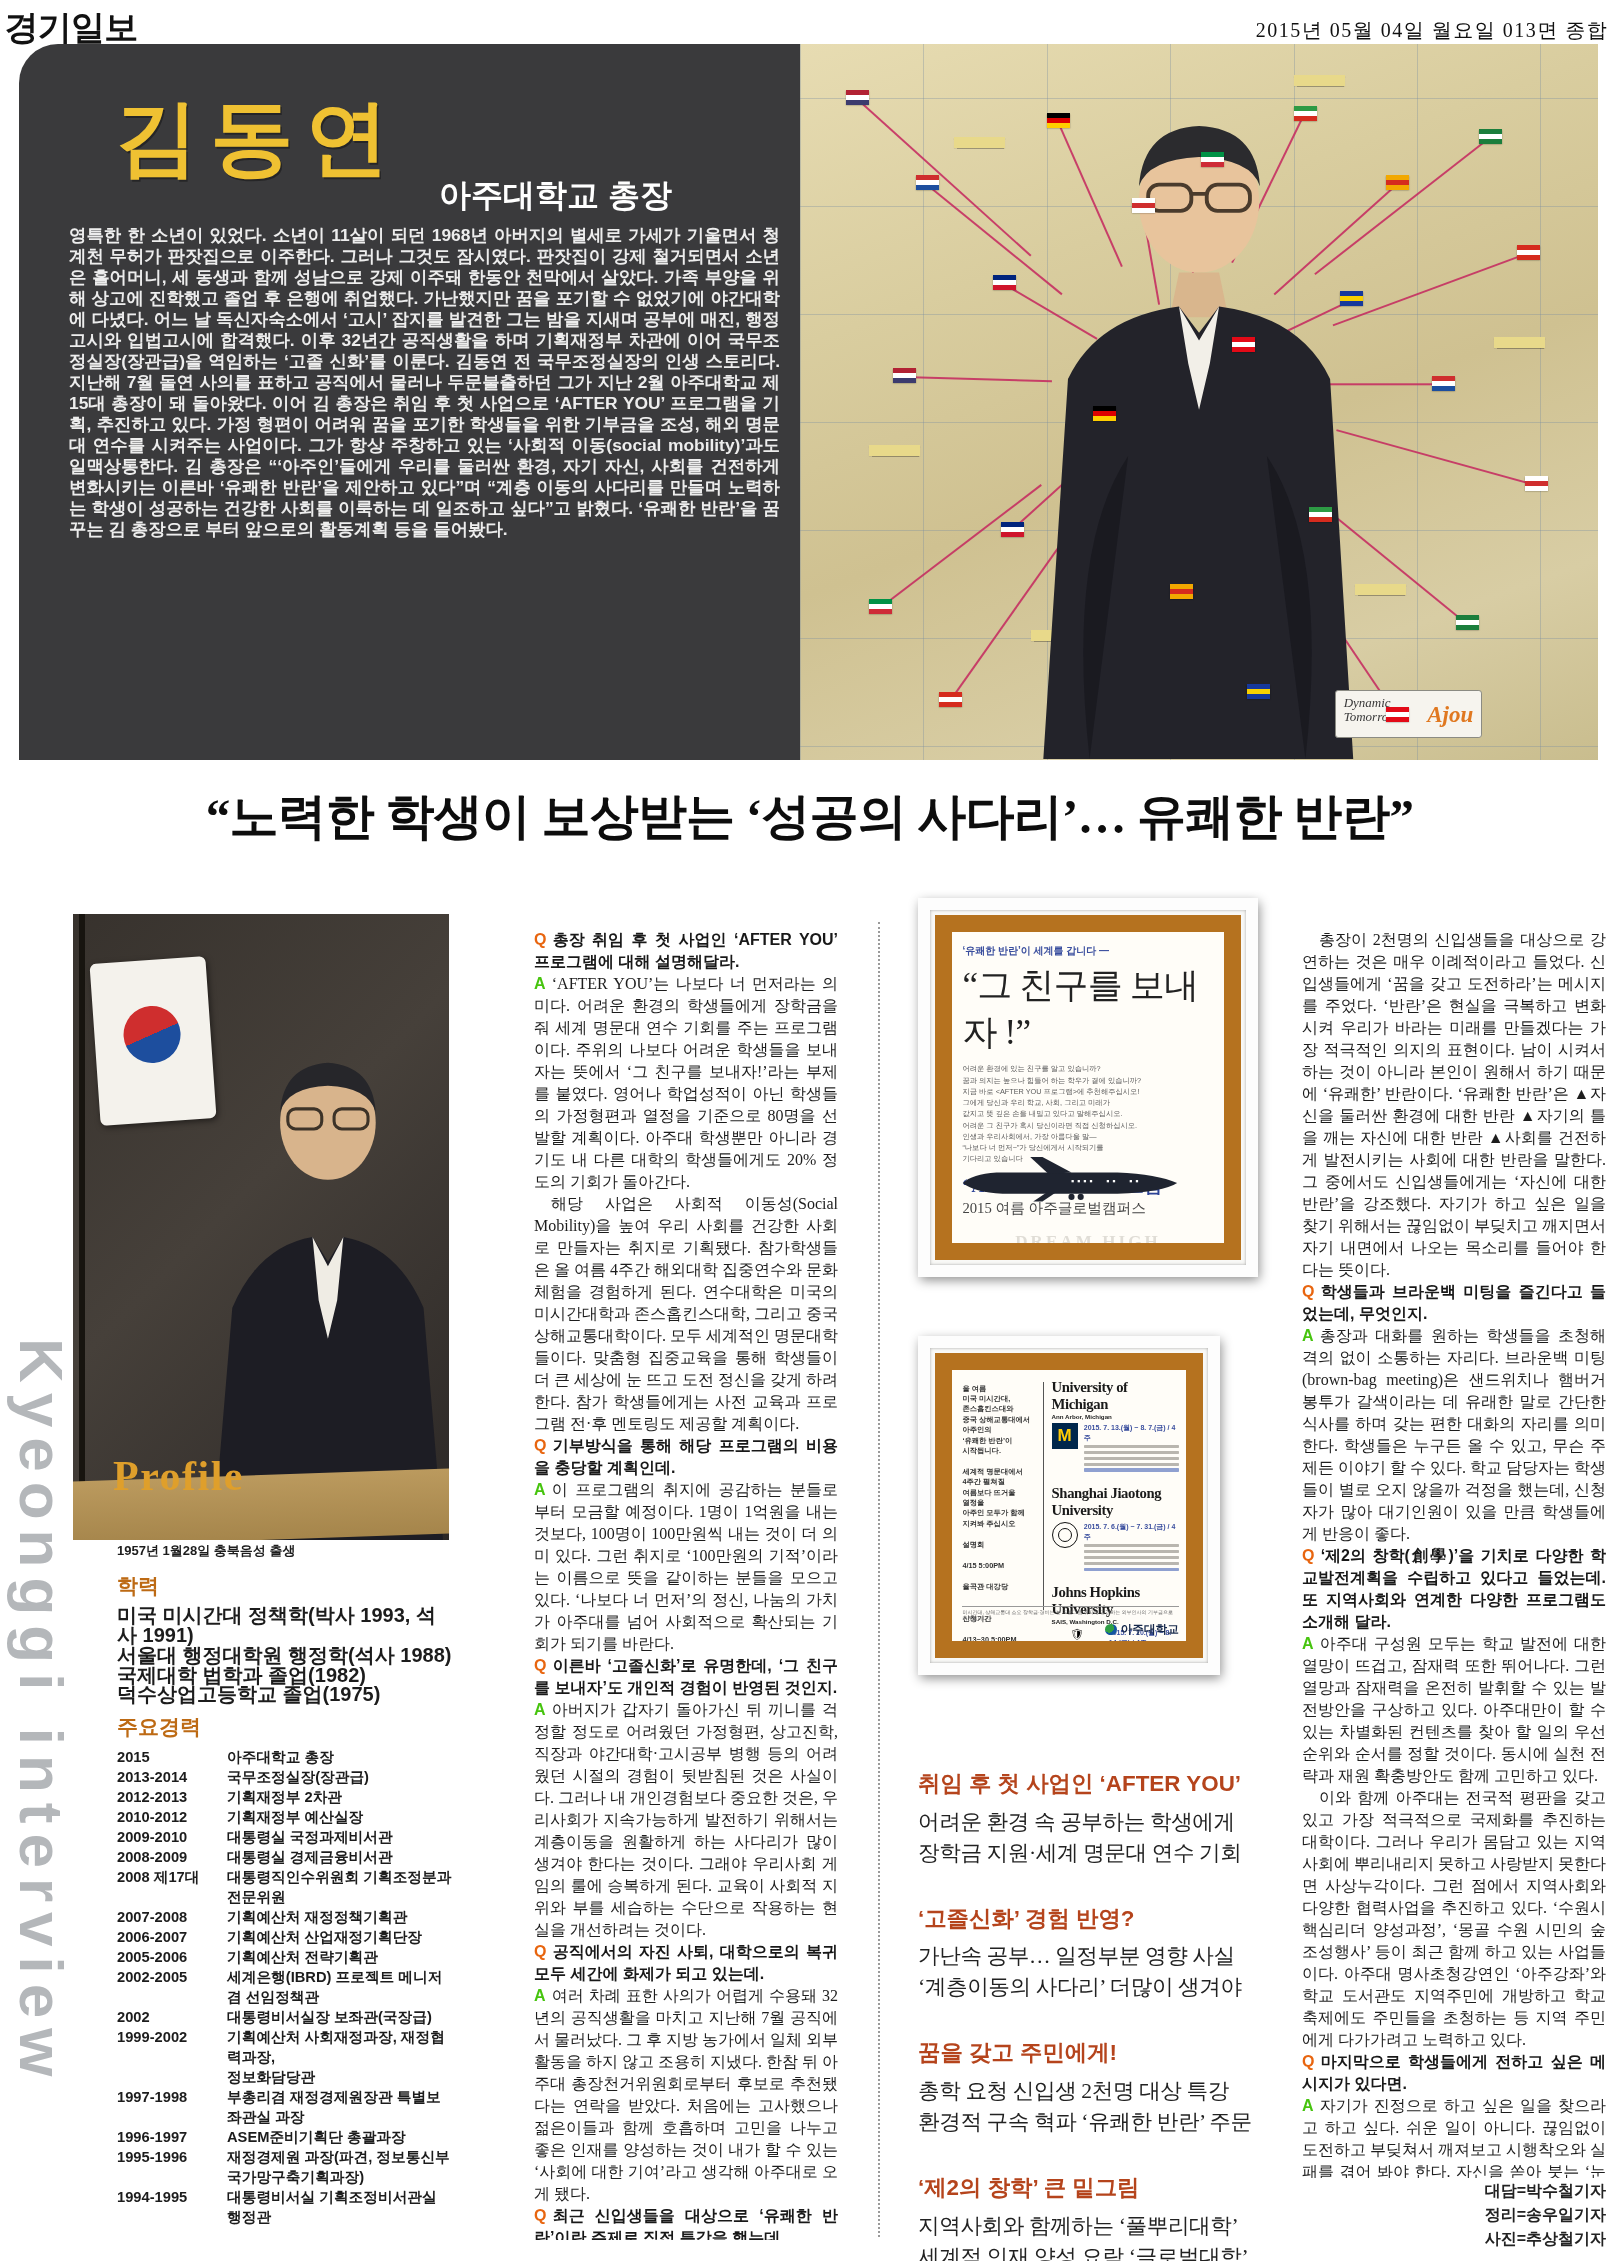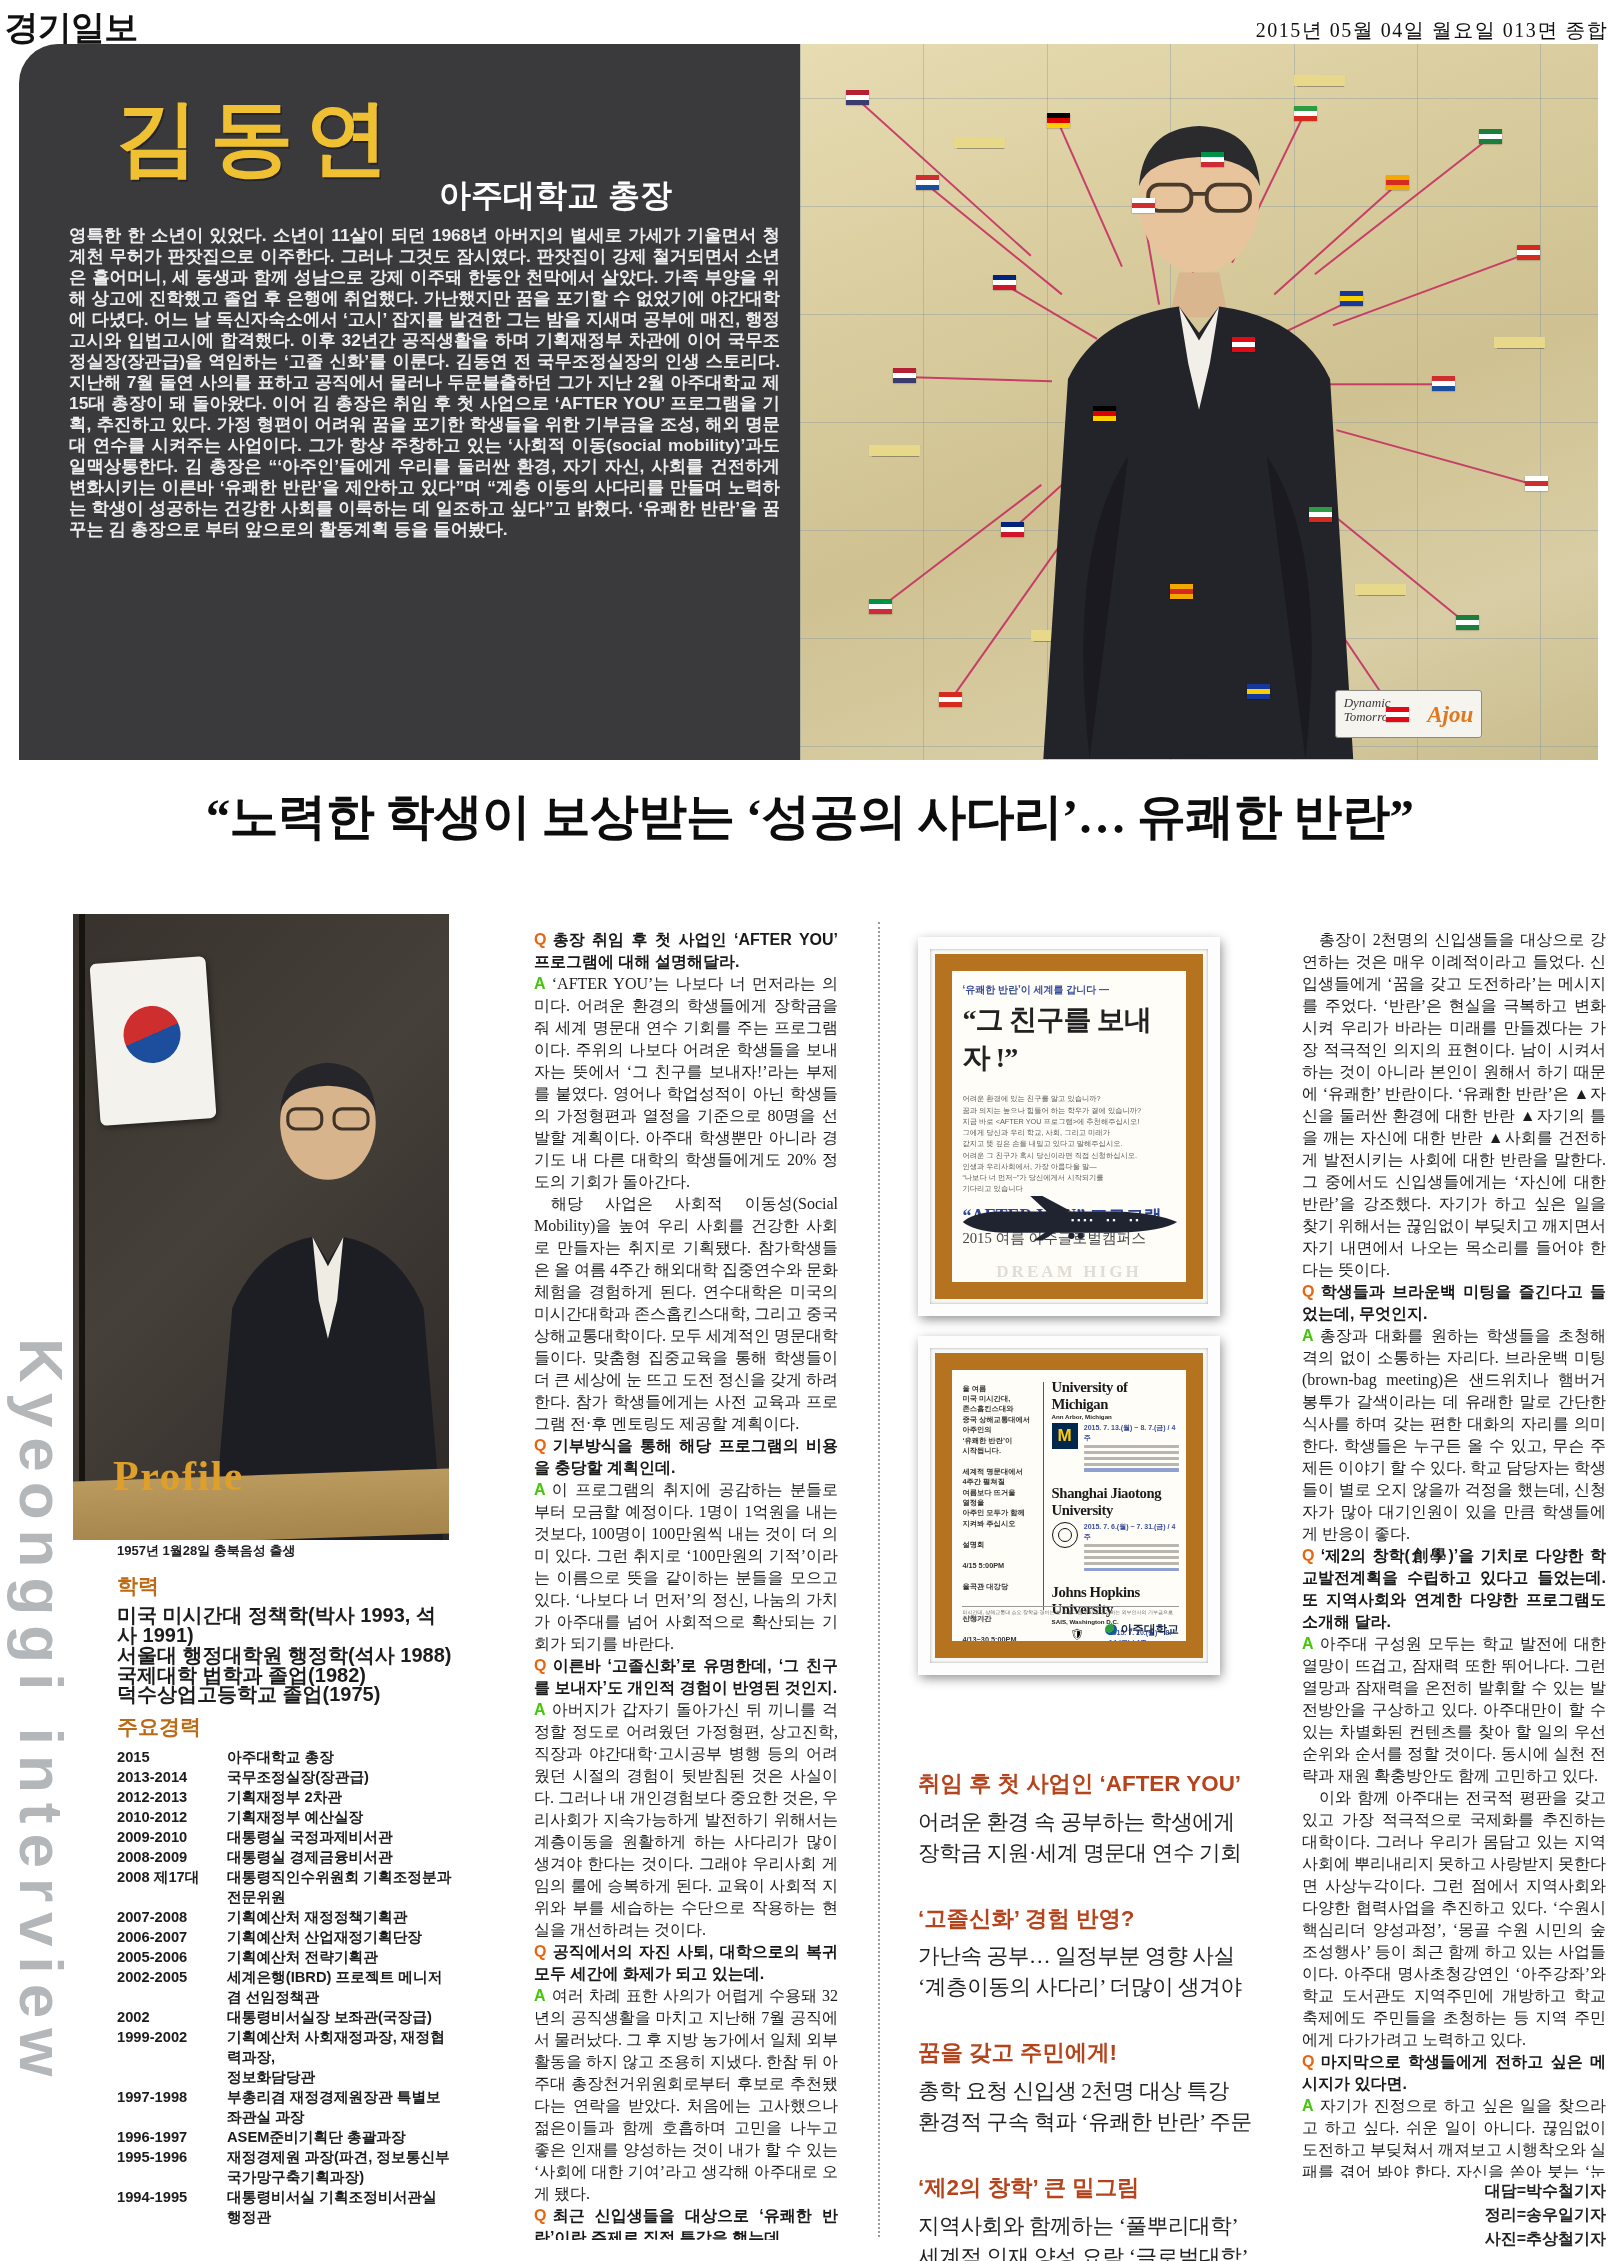--- a/index.html
+++ b/index.html
@@ -62,24 +62,24 @@
   .ql.a { color:#46c40e; }
   .credits { left:1302px; top:2179px; width:304px; text-align:right; font-size:16px; font-weight:700; color:#222; line-height:24px; }
 
   
   .vdots { left:878px; top:922px; width:0; height:1315px; border-left:2.3px dotted #9a9a9a; }
 
   
   .frame { background:#f9f9f7; border:12.3px solid #fdfdfd; box-shadow:2.3px 3.9px 10.8px rgba(0,0,0,.45), inset 0 0 3.1px rgba(0,0,0,.35); }
   .mat { position:absolute; inset:4.6px; background:#b5721f; }
   .poster { position:absolute; inset:21.6px; background:#fffdf8; padding:12.3px 10.8px; overflow:hidden; }
-  .frame1 { left:918px; top:937px; width:302px; height:379px; }
+  .frame1 { left:918px; top:898px; width:340px; height:379px; }
   .frame2 { left:918px; top:1336px; width:302px; height:339px; }
   .po-kicker { color:#3a4e9e; font-size:10px; font-weight:700; margin-bottom:4.6px; }
-  .po-title { font-family:"Liberation Serif",serif; font-weight:700; font-size:28px; color:#222; margin-bottom:16px; letter-spacing:-0.8px;}
+  .po-title { font-family:"Liberation Serif",serif; font-weight:400; font-size:35px; color:#222; margin-bottom:7px; letter-spacing:-0.8px;}
   .po-line { font-size:7.3px; color:#5a5a5a; line-height:11.2px; }
   .po-prog { font-family:"Liberation Serif",serif; color:#2d4397; font-weight:700; font-size:18px; margin-top:9.3px; }
   .po-sub { font-family:"Liberation Serif",serif; color:#444; font-size:14.7px; margin-top:1.5px; }
   .po-mark { font-family:"Liberation Serif",serif; color:#e0ddd6; font-weight:700; font-size:17px; letter-spacing:3.1px; text-align:center; line-height:23px; margin-top:12.3px;}
   .plane { position:absolute; left:4.6px; bottom:40px; }
 
   .p2-left { position:absolute; left:10.8px; top:14px; width:74px; font-size:7.3px; color:#333; line-height:10.4px; font-weight:600;}
   .p2-meet { margin-top:10.8px; font-weight:700; }
   .p2-vline { position:absolute; left:91px; top:12.3px; bottom:31px; width:1.5px; background:#555; }
   .p2-right { position:absolute; left:100px; top:9.3px; right:7.7px; }

